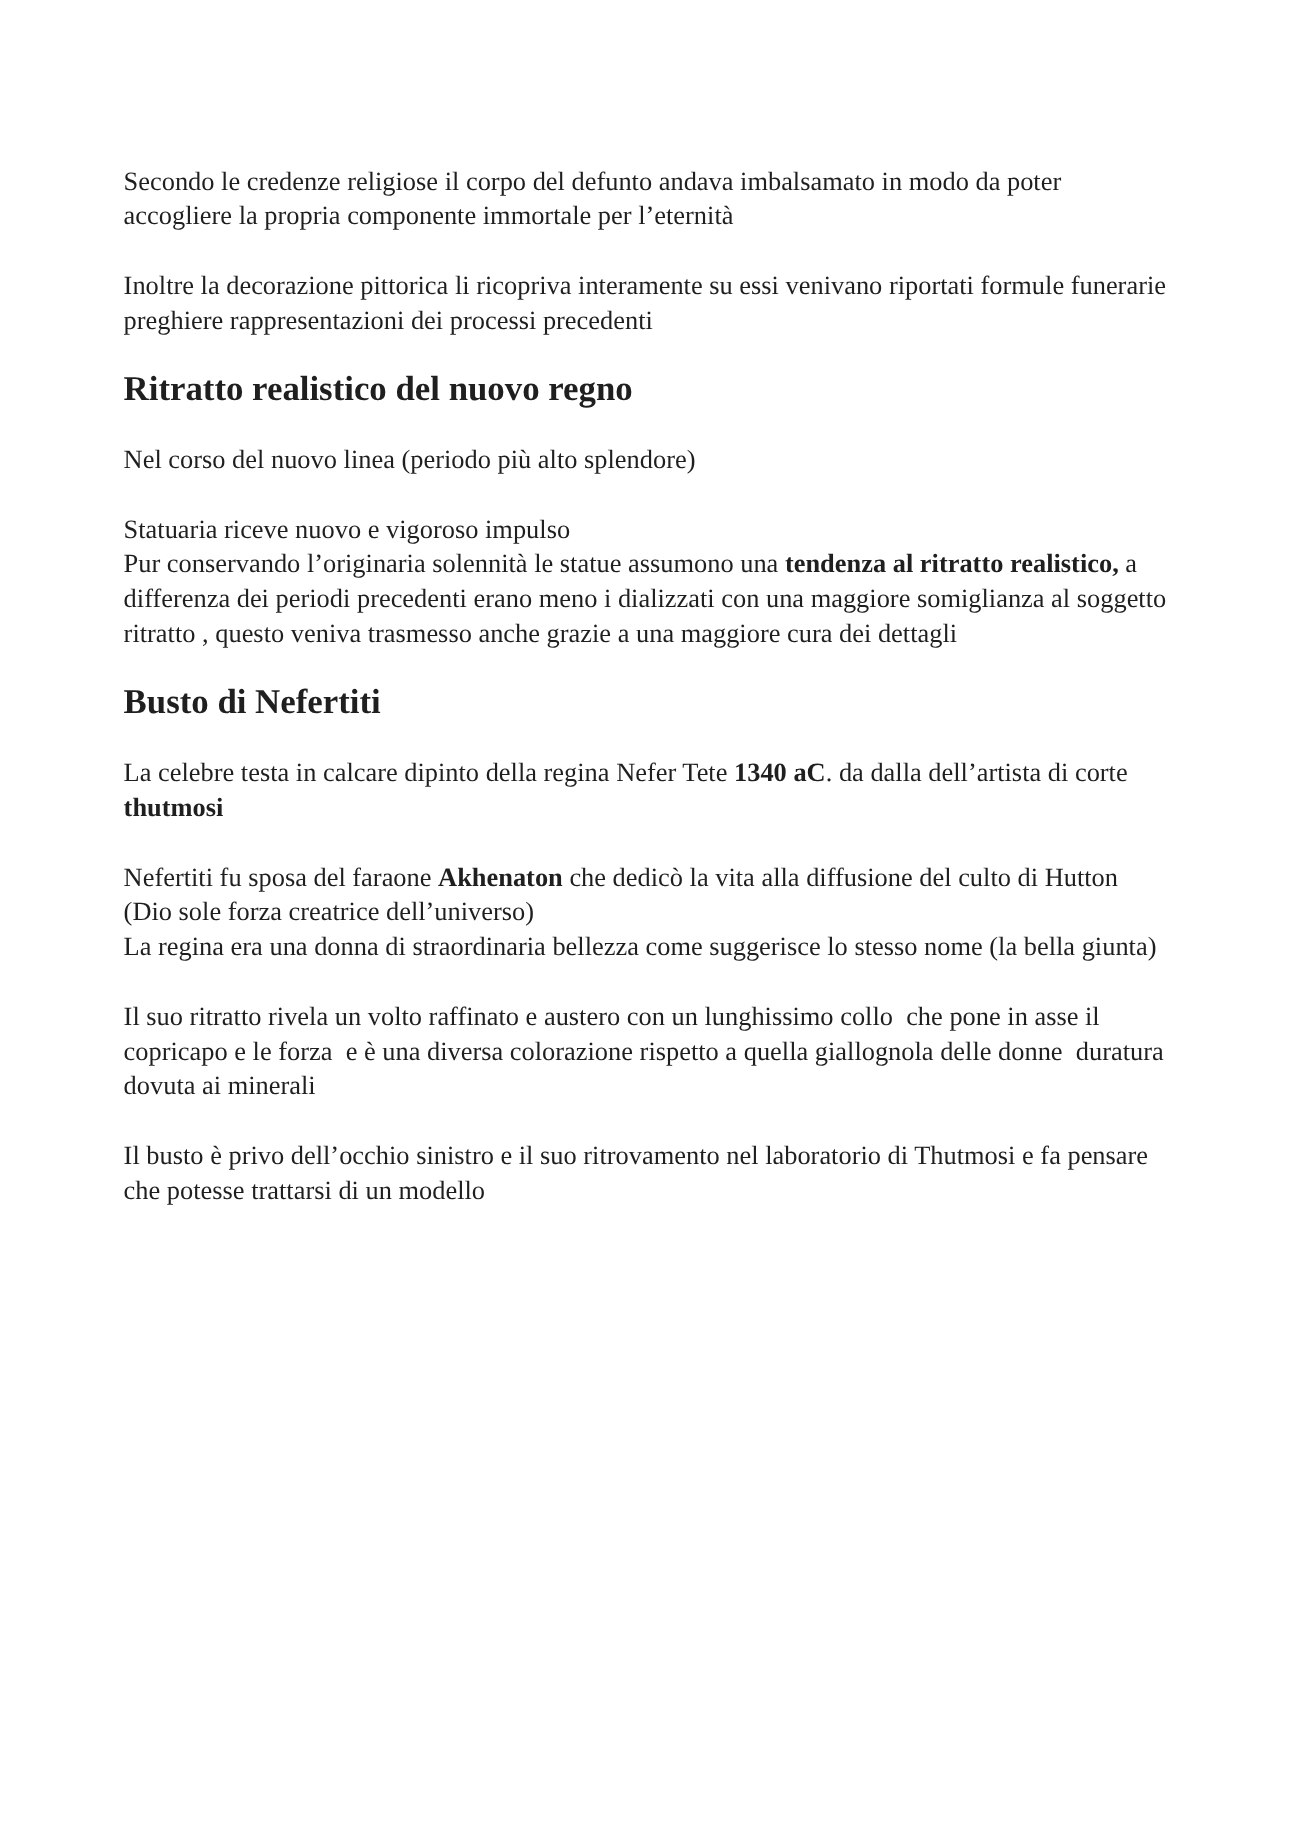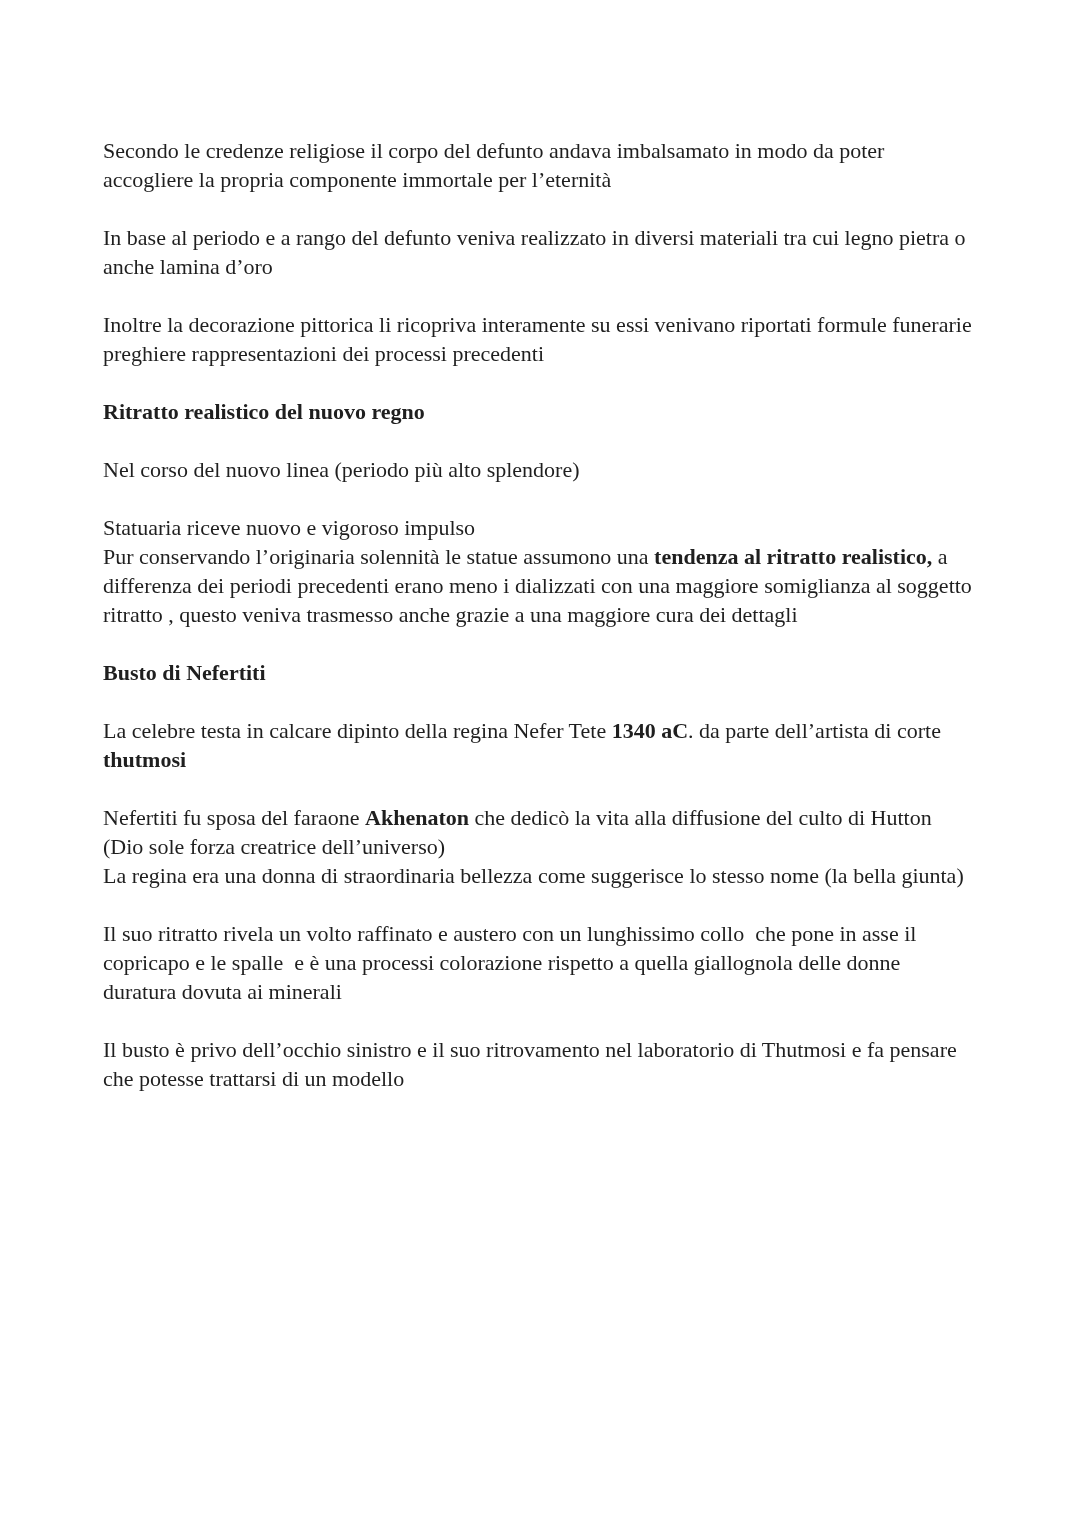--- a/index.html
+++ b/index.html
@@ -25,39 +25,38 @@
     line-height: 29px;
     color: #1f1f1f;
   }
   .doc-body p,
   .doc-body h2 {
     margin: 0 0 29px 0;
     white-space: pre-wrap;
     font-weight: normal;
   }
   .doc-body h2 {
-    font-size: 22px;
+    font-size: 29px;
     line-height: 29px;
   }
   .doc-body strong {
     font-weight: bold;
   }
 </style>
 </head>
 <body>
 
 <div class="page">
   <div class="doc-body">
       <p><span>Secondo le credenze religiose il corpo del defunto andava imbalsamato in modo da poter accogliere la propria componente immortale per l’eternità</span></p>
-      <p><span>In base al periodo e a rango del defunto veniva realizzato in diversi materiali tra cui legno pietra o anche lamina d’oro</span></p>
       <p><span>Inoltre la decorazione pittorica li ricopriva interamente su essi venivano riportati formule funerarie preghiere rappresentazioni dei processi precedenti</span></p>
       <h2><strong>Ritratto realistico del nuovo regno</strong></h2>
       <p><span>Nel corso del nuovo linea (periodo più alto splendore)</span></p>
       <p><span>Statuaria riceve nuovo e vigoroso impulso
 Pur conservando l’originaria solennità le statue assumono una </span><strong>tendenza al ritratto realistico,</strong><span> a differenza dei periodi precedenti erano meno i dializzati con una maggiore somiglianza al soggetto ritratto , questo veniva trasmesso anche grazie a una maggiore cura dei dettagli</span></p>
       <h2><strong>Busto di Nefertiti</strong></h2>
-      <p><span>La celebre testa in calcare dipinto della regina Nefer Tete </span><strong>1340 aC</strong><span>. da parte dell’artista di corte </span><strong>thutmosi</strong></p>
+      <p><span>La celebre testa in calcare dipinto della regina Nefer Tete </span><strong>1340 aC</strong><span>. da dalla dell’artista di corte </span><strong>thutmosi</strong></p>
       <p><span>Nefertiti fu sposa del faraone </span><strong>Akhenaton</strong><span> che dedicò la vita alla diffusione del culto di Hutton (Dio sole forza creatrice dell’universo)
 La regina era una donna di straordinaria bellezza come suggerisce lo stesso nome (la bella giunta)</span></p>
-      <p><span>Il suo ritratto rivela un volto raffinato e austero con un lunghissimo collo  che pone in asse il copricapo e le spalle  e è una processi colorazione rispetto a quella giallognola delle donne  duratura dovuta ai minerali</span></p>
+      <p><span>Il suo ritratto rivela un volto raffinato e austero con un lunghissimo collo  che pone in asse il copricapo e le forza  e è una diversa colorazione rispetto a quella giallognola delle donne  duratura dovuta ai minerali</span></p>
       <p><span>Il busto è privo dell’occhio sinistro e il suo ritrovamento nel laboratorio di Thutmosi e fa pensare che potesse trattarsi di un modello</span></p>
     </div>
 </div>
 
 </body></html>

